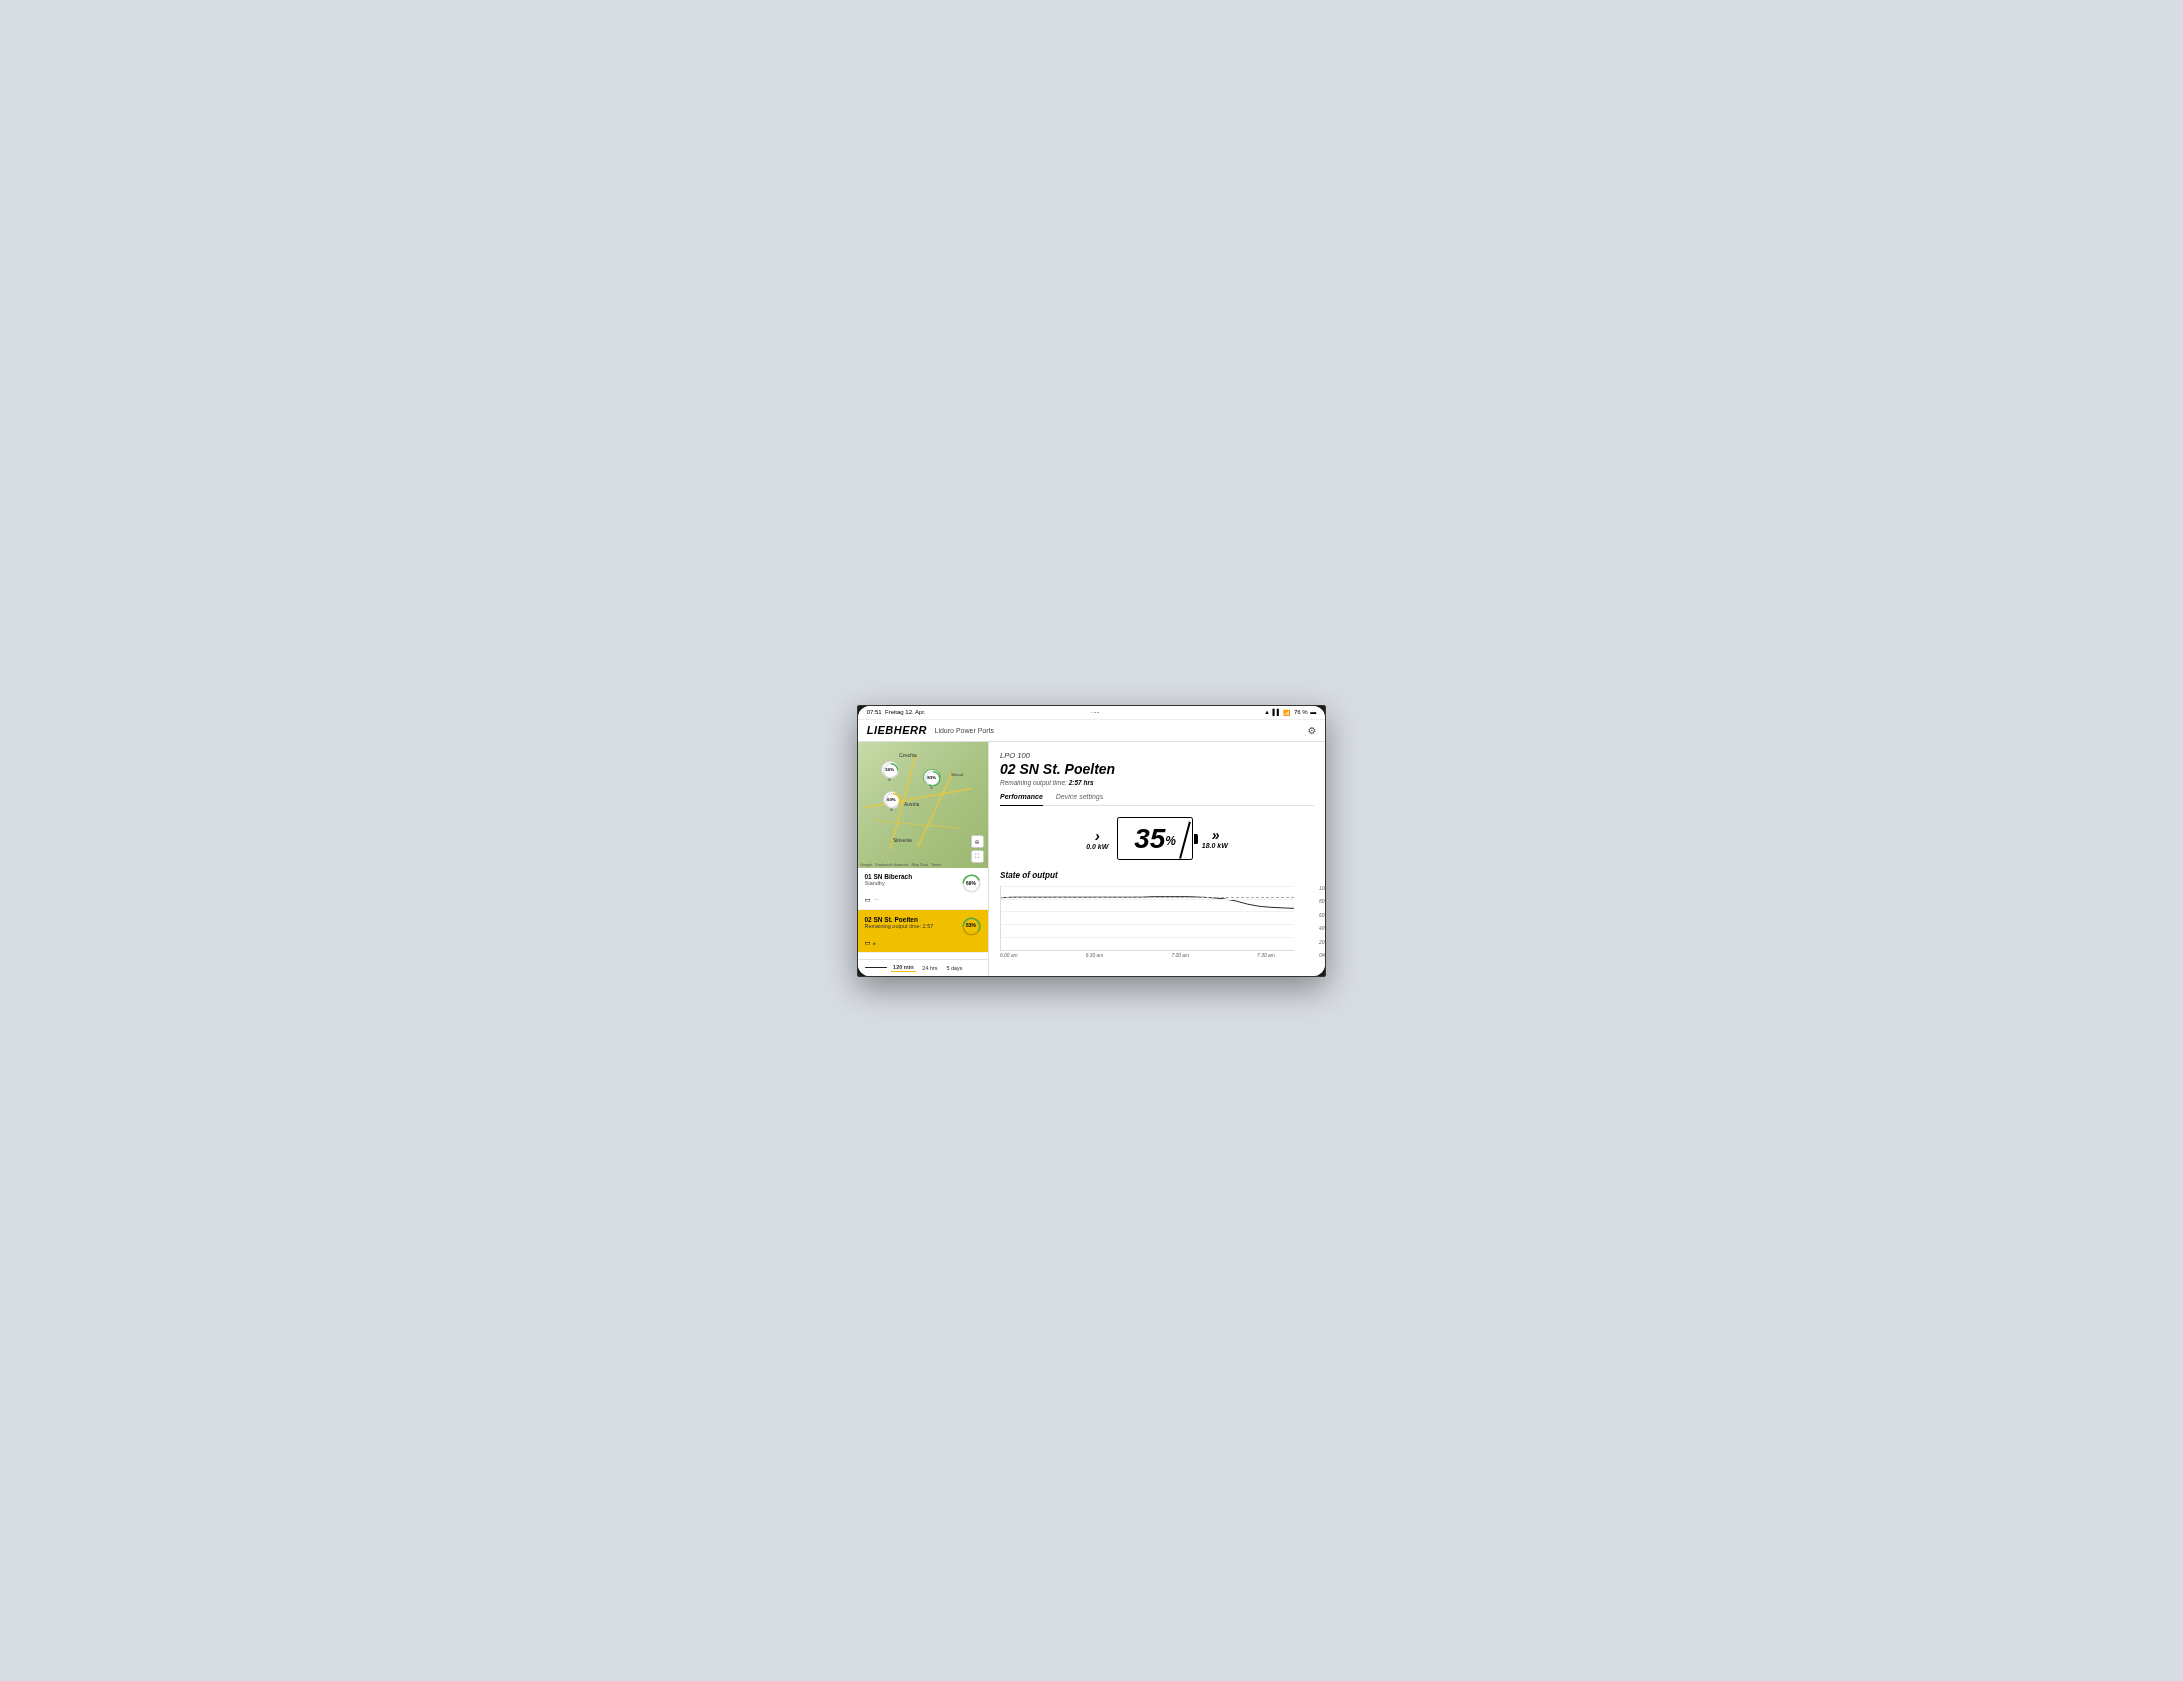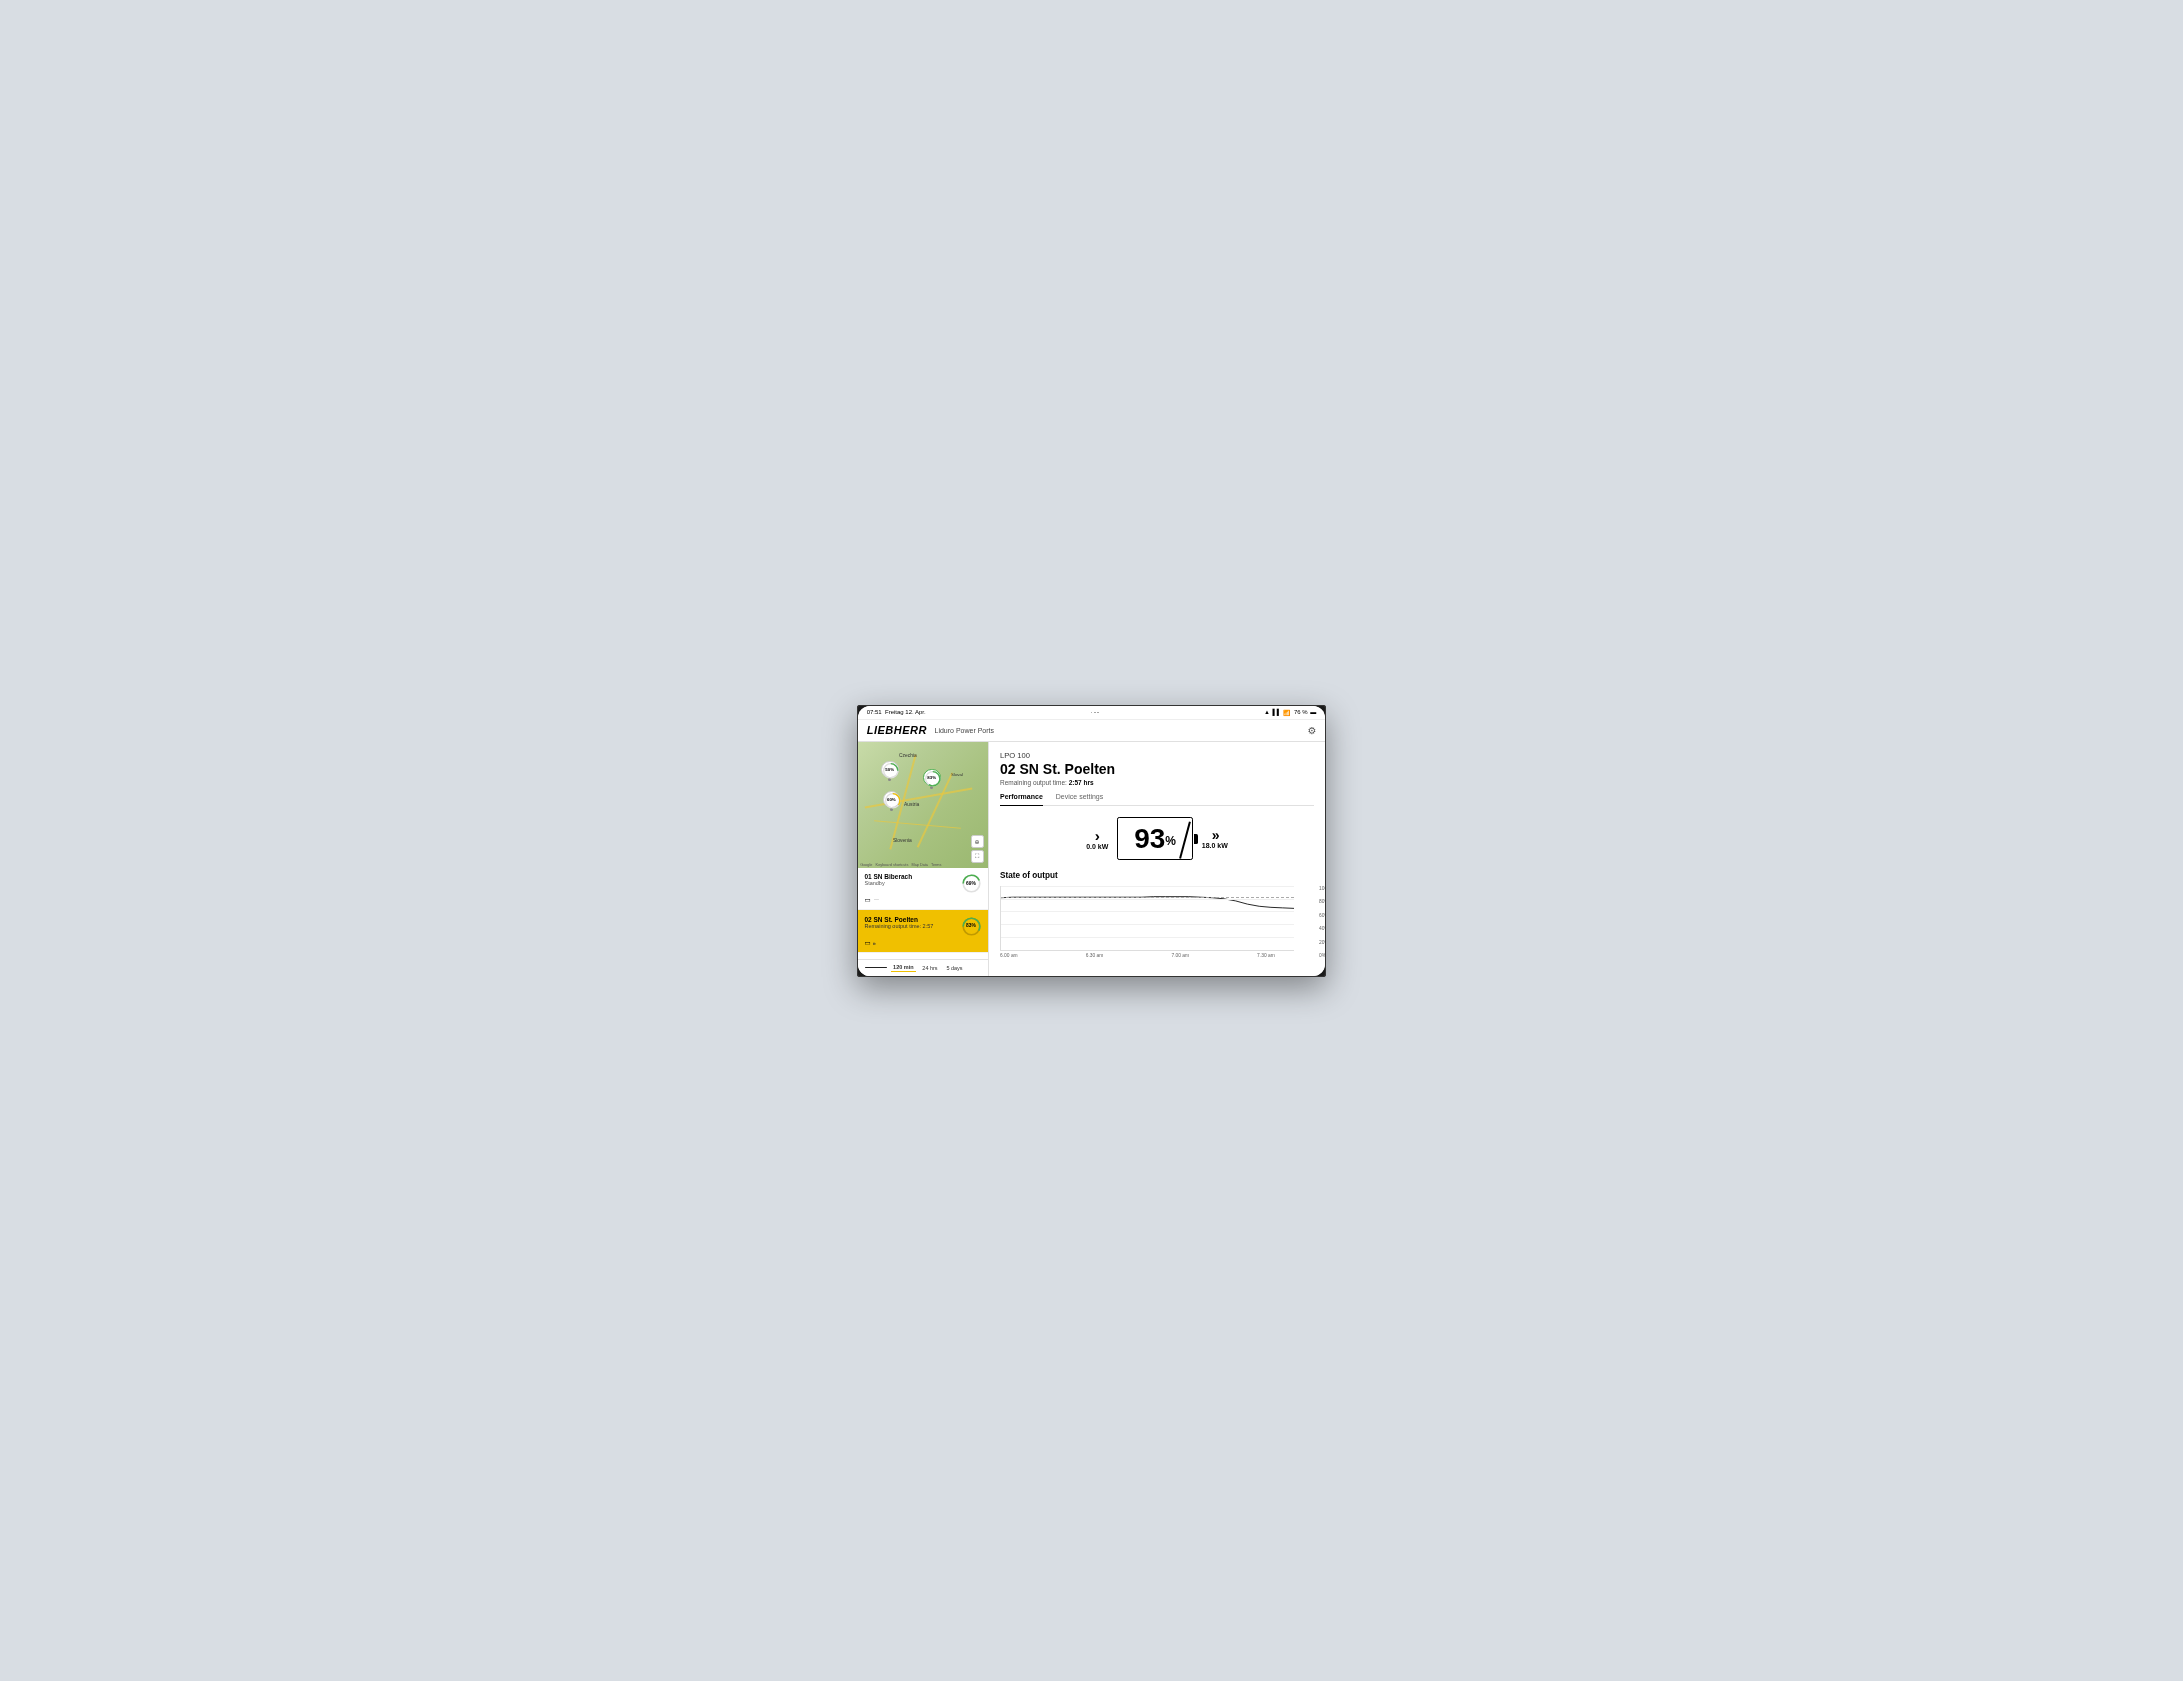--- a/index.html
+++ b/index.html
@@ -282,20 +282,21 @@
     }
 
     
     .right-panel {
       flex: 1;
       display: flex;
       flex-direction: column;
       padding: 8.7px 11px;
       overflow-y: auto;
       background: #fff;
+      font-style: italic;
     }
 
     .device-title-small {
       font-size: 7.6px;
       color: #333;
       font-weight: 400;
       margin-bottom: 1.1px;
     }
     .device-title-large {
       font-size: 14px;
@@ -644,21 +645,21 @@
           <span class="tab">Device settings</span>
         </div>
 
         <div class="power-display">
           <div class="power-value">
             <div class="chevron-left">›</div>
             <div class="power-kw">0.0 kW</div>
           </div>
 
           <div class="battery-box">
-            <span class="battery-percent">93</span>
+            <span class="battery-percent">35</span>
             <span class="battery-pct-sign">%</span>
             <div class="battery-slash"></div>
           </div>
 
           <div class="power-value">
             <div class="chevron-right" style="font-size:14px;font-weight:900;letter-spacing:-1.6px;">»</div>
             <div class="power-kw">18.0 kW</div>
           </div>
         </div>
 

